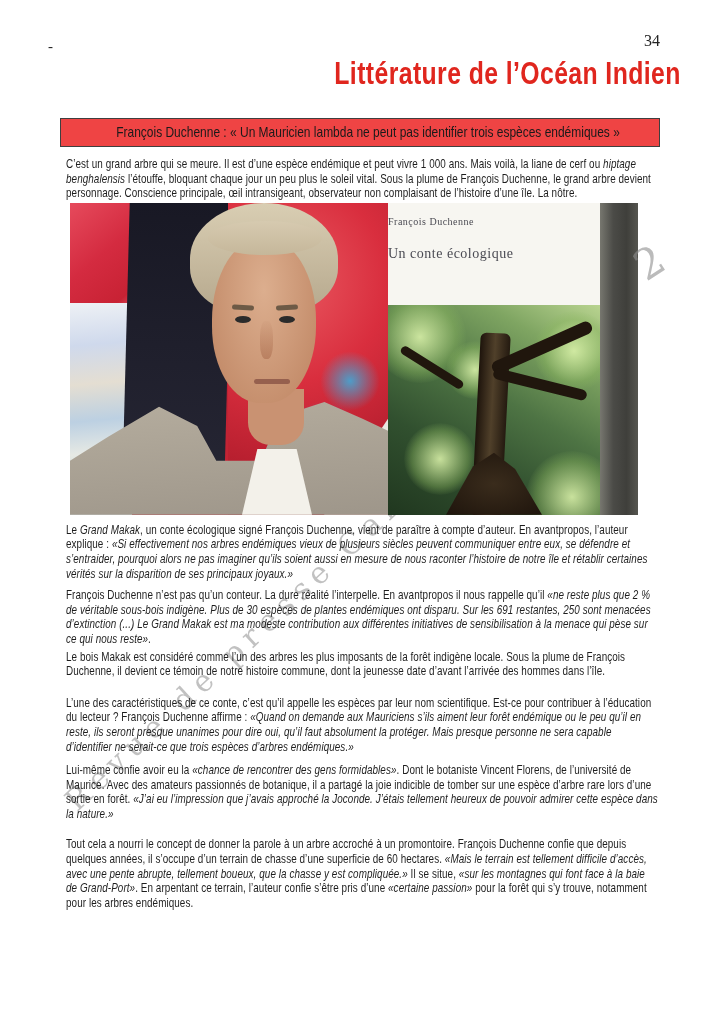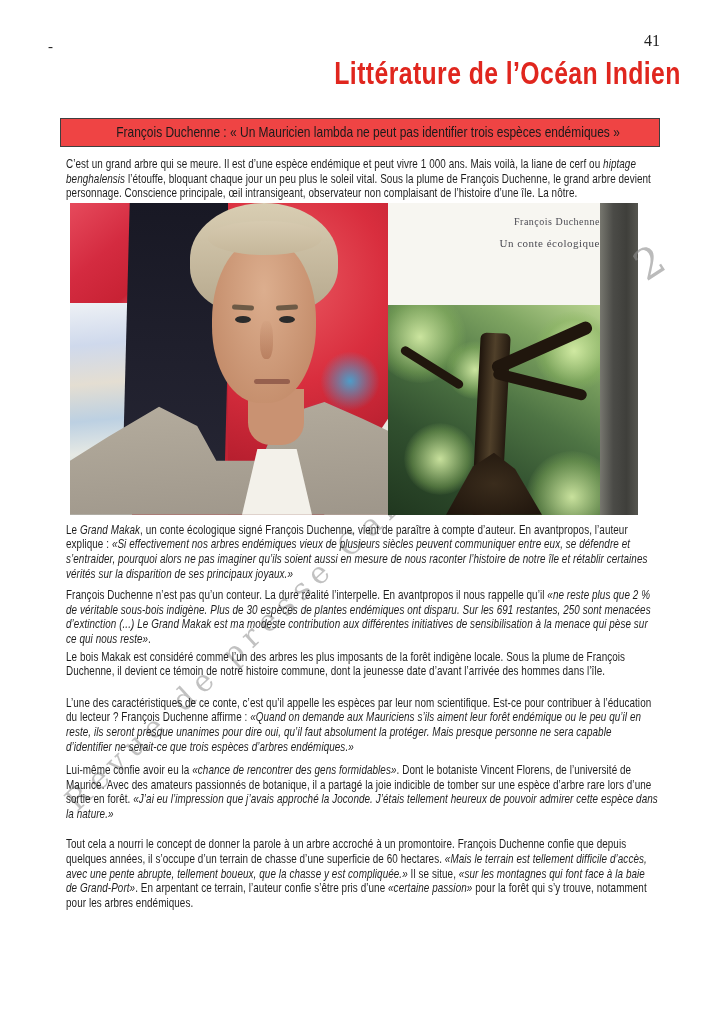--- a/index.html
+++ b/index.html
@@ -78,26 +78,26 @@
   .pt-brow { width:22px; height:5px; background:#6d5a46; border-radius:3px; top:102px; }
   .pt-brow.l { left:162px; transform:rotate(4deg); }
   .pt-brow.r { left:206px; transform:rotate(-4deg); }
   .pt-eye { width:16px; height:7px; background:#2b2b2b; border-radius:50%; top:113px; }
   .pt-eye.l { left:165px; } .pt-eye.r { left:209px; }
   .pt-nose { left:190px; top:118px; width:13px; height:38px; border-radius:40%;
     background:linear-gradient(rgba(170,110,80,0.05),rgba(160,95,65,0.45)); }
   .pt-mouth { left:184px; top:176px; width:36px; height:5px; background:#96604e; border-radius:3px; }
   
   .cover { left:318px; top:0; width:212px; height:312px; overflow:hidden; background:#f7f6f1; }
-  .cover-top { left:0; top:0; width:212px; height:127px; background:#f7f6f1; text-align:right;
+  .cover-top { left:0; top:0; width:212px; height:127px; background:#f7f6f1; text-align:left;
     font-family:"Liberation Serif",serif; color:#4a4a52; }
   .cover-top > div { position:static; }
   .book-author { margin-top:13px; font-size:10px; letter-spacing:0.5px; }
   .book-title { margin-top:17px; font-size:21px; letter-spacing:0.5px; color:#3c3c46; }
-  .book-subtitle { margin-top:10px; font-size:11px; letter-spacing:0.5px; }
+  .book-subtitle { margin-top:19px; font-size:14px; letter-spacing:0.5px; }
   .cover-photo { left:0; top:102px; width:212px; height:210px; overflow:hidden;
     background:linear-gradient(210deg,#b9d490 0%,#7fa562 20%,#4e7444 45%,#31502f 70%,#20371f 100%); }
   .trunk { left:88px; top:28px; width:30px; height:184px; border-radius:6px; transform:rotate(3deg);
     background:linear-gradient(90deg,#1e140c,#50402a 50%,#241a10); }
   .trunk-base { left:58px; top:148px; width:96px; height:62px;
     background:radial-gradient(#3a2c1c,#1e140c);
     clip-path:polygon(0 100%,28% 22%,50% 0,72% 26%,100% 100%); }
   .branch { background:#20160d; border-radius:6px; }
   .branch.a { left:100px; top:36px; width:108px; height:13px; transform:rotate(-24deg); }
   .branch.b { left:104px; top:74px; width:96px; height:11px; transform:rotate(14deg); }
@@ -112,21 +112,21 @@
   .side-band { left:530px; top:0; width:38px; height:312px;
     background:linear-gradient(90deg,#77776f 0%,#4b4b47 35%,#3f3f3b 70%,#55554f 100%); }
 </style>
 </head>
 <body>
 
 <div class="watermark">Revue de presse  Carrefour des Ent</div>
 <div class="wm-tail">2</div>
 
 <div class="dash">-</div>
-<div class="pagenum">41</div>
+<div class="pagenum">34</div>
 
 <div class="title-wrap">
   <span class="title-inner">Littérature de l’Océan Indien</span>
 </div>
 
 <div class="headline-box">
   <span class="headline-inner">François Duchenne : « Un Mauricien lambda ne peut pas identifier trois espèces endémiques »</span>
 </div>
 
 <div class="article">

